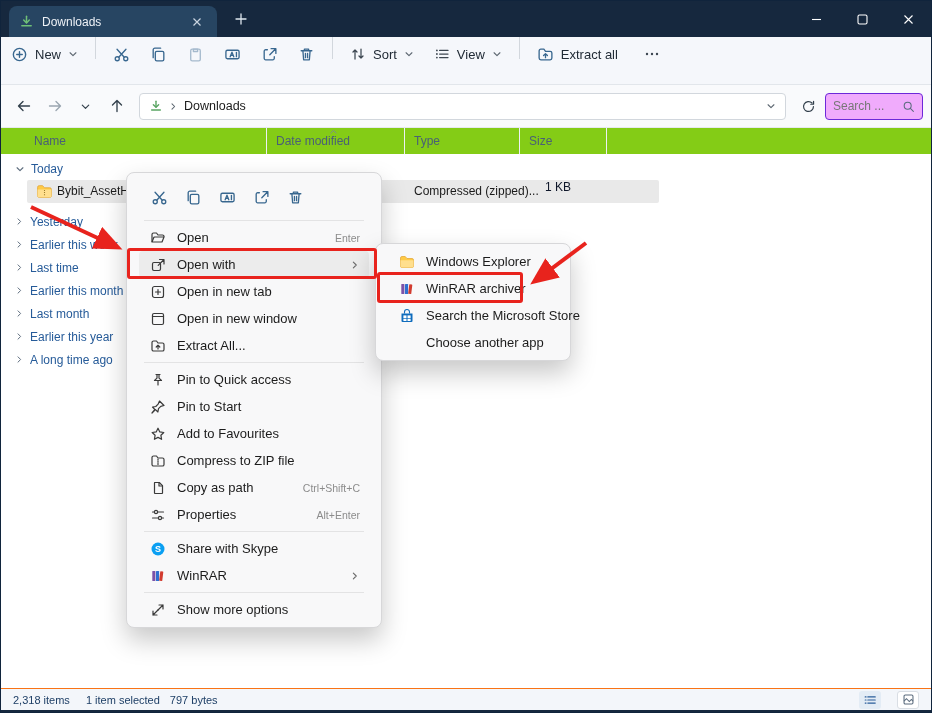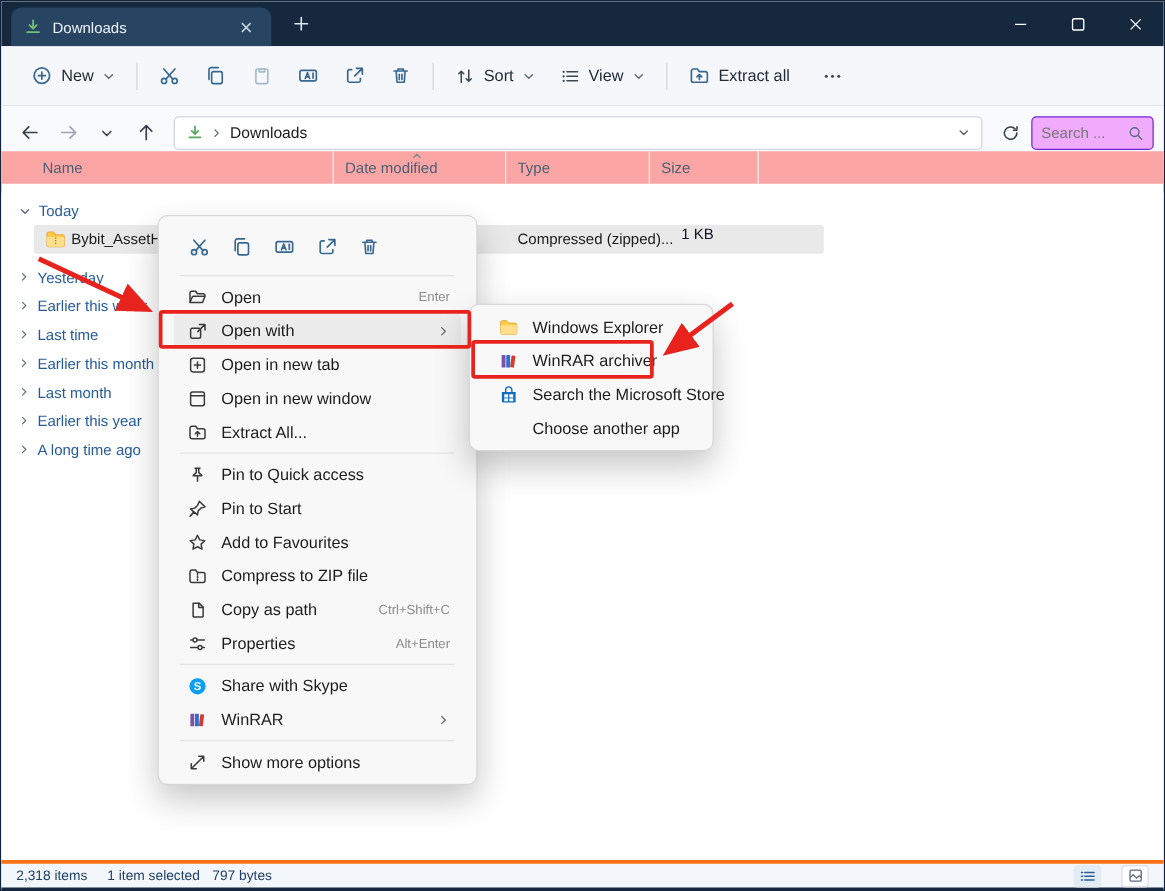--- a/index.html
+++ b/index.html
@@ -12,41 +12,41 @@
   .titlebar{position:absolute;left:0;top:0;right:0;height:36px;background:#16283e}
   .tab{position:absolute;left:8px;top:5px;width:208px;height:31px;background:#274ercol} 
   .tab{background:#274562;border-radius:8px 8px 0 0;display:flex;align-items:center;gap:8px;padding:0 10px;color:#eef2f7;font-size:12px}
   .tab .title{flex:1;white-space:nowrap;overflow:hidden}
   .tab-close,.newtab-btn{width:20px;height:20px;display:flex;align-items:center;justify-content:center;border-radius:4px;color:#c9d4e0}
   .newtab-btn{position:absolute;left:230px;top:8px;color:#dfe7ef}
   .win-controls{position:absolute;right:0;top:0;height:36px;display:flex}
   .win-controls .wc{width:46px;height:36px;display:flex;align-items:center;justify-content:center;color:#fff}
 
   
-  .toolbar{position:absolute;left:0;top:36px;right:0;height:48px;background:#f5f7fb;border-bottom:1px solid #e2e6eb;display:flex;align-items:center;padding-left:14px}
+  .toolbar{position:absolute;left:0;top:36px;right:0;height:48px;background:#f5f7fb;border-bottom:1px solid #e2e6eb;display:flex;}
   .tb-btn{display:flex;align-items:center;gap:7px;height:34px;padding:0 10px;border-radius:4px;font-size:13px;color:#212b36}
   .tb-ico{width:37px;height:34px;display:flex;align-items:center;justify-content:center;border-radius:4px}
   .sep-v{width:1px;height:22px;background:#d2d7dd;margin:0 7px}
   .c-cmd{color:#38678f}
   .c-dark{color:#3c4650}
   .dim{opacity:.42}
   .chev{color:#5c6670}
 
   
   .navbar{position:absolute;left:0;top:84px;right:0;height:43px;background:#f9fafc;border-bottom:1px solid #e6e9ee;display:flex;align-items:center;padding:0 8px;gap:2px}
   .nav-btn{width:29px;height:29px;display:flex;align-items:center;justify-content:center;border-radius:4px;color:#33404c}
   .nav-btn.disabled{color:#9aa5b0}
   .addressbar{flex:1;height:27px;margin:0 6px;border:1px solid #d2d7dd;border-radius:4px;background:#fff;display:flex;align-items:center;gap:6px;padding:0 9px;font-size:12.5px;color:#1b1b1b}
   .addressbar .spacer{flex:1}
   .searchbox{width:98px;height:27px;border:1px solid #6d28d9;border-radius:4px;background:#f0abfc;display:flex;align-items:center;padding:0 7px;gap:8px}
   .searchbox input{flex:1;min-width:0;border:none;outline:none;font-size:12px;color:#555;background:transparent;font-family:"Liberation Sans",sans-serif}
   .searchbox input::placeholder{color:#777}
 
   
-  .colheads{position:absolute;left:0;top:120px;right:0;height:26px;background:#fca5a5}
+  .colheads{position:absolute;left:0;top:127px;right:0;height:26px;background:#84cc16}
   .colcell{position:absolute;top:0;height:26px;line-height:26px;font-size:12px;color:#4a6076;padding-left:9px;border-right:1px solid #edf0f3}
   .sortmark{position:absolute;top:0;left:62px;color:#7c8894}
 
   
   .filearea{position:absolute;left:0;top:153px;right:0;bottom:24px;background:#fff}
   .group-row{position:absolute;display:flex;align-items:center;gap:6px;font-size:12px;color:#265b99;height:20px}
   .group-row .gchev{color:#5b6b7c}
   .file-row{position:absolute;left:26px;top:26px;width:632px;height:23px;background:#e9e9e9;border-radius:2px}
   .file-row .fname{position:absolute;left:30px;top:4px;font-size:12px;color:#1b1b1b;white-space:nowrap}
   .file-row .ftype{position:absolute;left:387px;top:4px;font-size:12px;color:#1b1b1b;white-space:nowrap}
@@ -63,21 +63,21 @@
   .msep{height:1px;background:#e3e3e4;margin:3px 9px}
   .mi{height:27px;display:flex;align-items:center;gap:11px;padding:0 9px 0 11px;margin:0 4px;border-radius:4px}
   .mi .micon{width:16px;height:16px;display:flex;align-items:center;justify-content:center;color:#3a3a3a}
   .mi .lbl{flex:1;white-space:nowrap}
   .mi .sc{font-size:10.5px;color:#8c8c8c;white-space:nowrap}
   .mi .subchev{color:#6b6b6b}
   .mi.hovered{background:#ececec}
   .submenu{left:374px;top:242px;width:196px}
 
   
-  .statusbar{position:absolute;left:0;right:0;bottom:0;height:24px;background:#f3f6fa;border-top:3px solid #f97316;display:flex;align-items:center;gap:16px;padding:0 12px;font-size:11px;color:#1e3f66;border-bottom:2px solid #16283e}
+  .statusbar{position:absolute;left:0;right:0;bottom:0;height:24px;background:#f3f6fa;border-top:1px solid #f97316;display:flex;align-items:center;gap:16px;padding:0 12px;font-size:11px;color:#1e3f66;border-bottom:2px solid #16283e}
   .statusbar .flexsp{flex:1}
   .sb-ico{width:22px;height:18px;display:flex;align-items:center;justify-content:center;border-radius:3px}
   .sb-ico.active{background:#e3ecf5;color:#2a5d9a}
   .sb-ico.idle{color:#5a6b7d;border:1px solid #d9dee4;background:#fff}
 
   
   .redbox{position:absolute;border:3px solid #e8231d;border-radius:3px;z-index:95;pointer-events:none}
   .annot{position:absolute;left:0;top:0;z-index:100;pointer-events:none}
 </style>
 </head>

